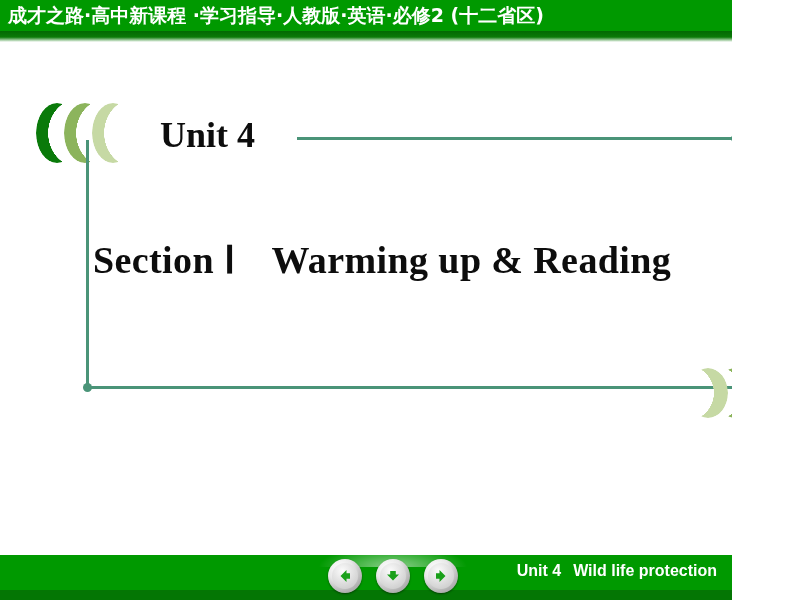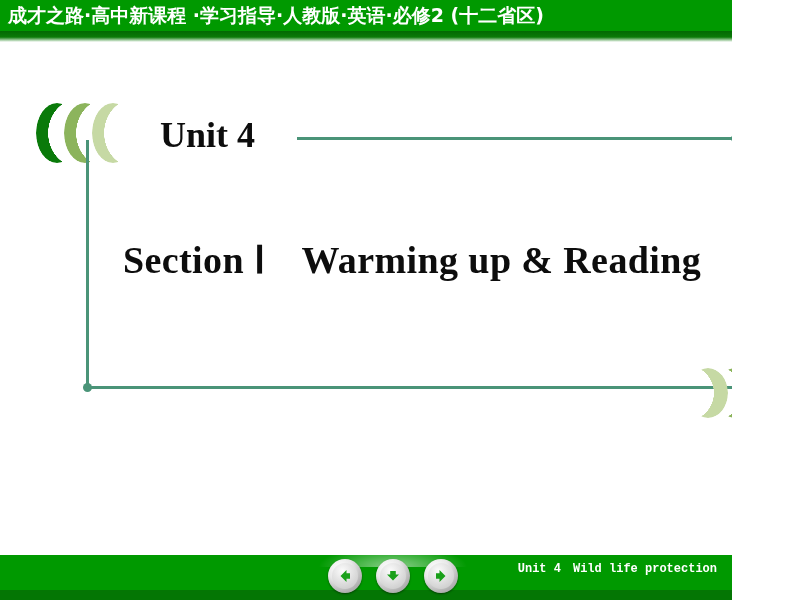--- a/index.html
+++ b/index.html
@@ -137,21 +137,20 @@
   #section-title {
     position: absolute;
     left: 93px;
     top: 238px;
     font-size: 38px;
     font-weight: bold;
     color: #0d0d0d;
     white-space: nowrap;
     letter-spacing: 0.4px;
     font-family: "Liberation Serif", serif;
-    margin-left: 30px;
   }
   #section-title .gap { display: inline-block; width: 36px; }
 
   
   #footer-bar {
     position: absolute;
     left: 0;
     top: 555px;
     width: 800px;
     height: 45px;
@@ -172,24 +171,24 @@
     width: 150px;
     height: 22px;
     background: radial-gradient(ellipse at 50% 100%, rgba(255,255,255,0.55) 0%, rgba(255,255,255,0) 70%);
     pointer-events: none;
   }
   #footer-label {
     position: absolute;
     right: 15px;
     top: 562px;
     color: #ffffff;
-    font-size: 12px;
-    font-weight: bold;
-    white-space: nowrap;
-    font-family: Liberation Mono, monospace;
+    font-size: 16px;
+    font-weight: bold;
+    white-space: nowrap;
+    font-family: Liberation Sans, sans-serif;
   }
   #footer-label .spacer { display: inline-block; width: 12px; }
 
   
   #nav-buttons {
     position: absolute;
     left: 328px;
     top: 558px;
     width: 130px;
     height: 38px;

